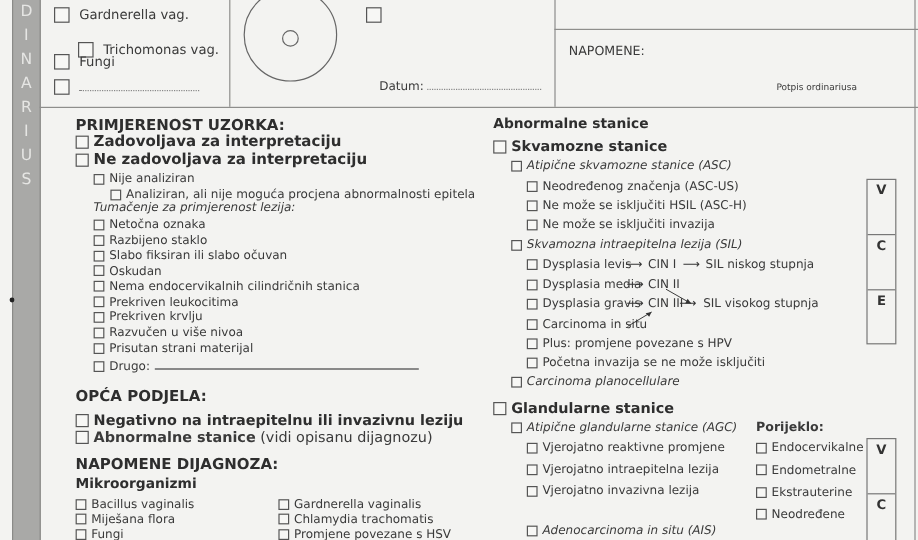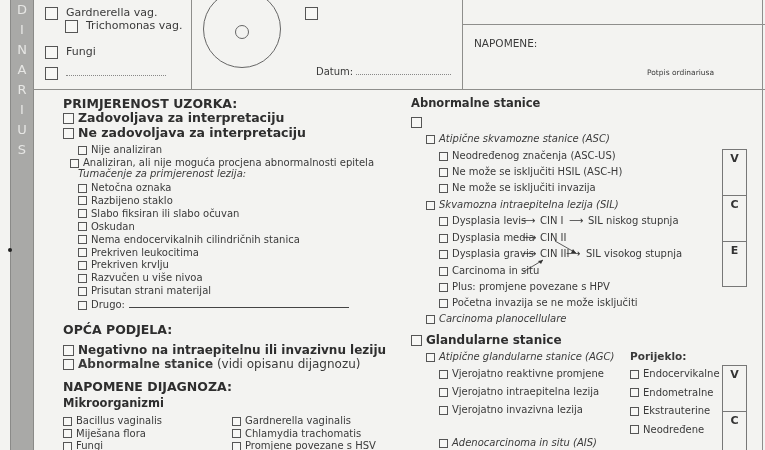--- a/index.html
+++ b/index.html
@@ -40,38 +40,38 @@
 </div>
 <div class="abs" style="left:8px;top:248px;width:4px;height:4px;border-radius:50%;background:#222;"></div>
 
 <div class="line" style="left:33px;top:89px;width:732px;height:1px;"></div>
 <div class="line" style="left:191px;top:0;width:1px;height:89px;"></div>
 <div class="line" style="left:462px;top:0;width:1px;height:89px;"></div>
 <div class="line" style="left:462px;top:24px;width:303px;height:1px;"></div>
 <div class="line" style="left:762px;top:0;width:1px;height:450px;"></div>
 
 <div class="t top-item" style="left:45px;top:6px;"><span class="cb cb-lg" style="margin-right:8px;"></span><span>Gardnerella vag.</span></div>
-<div class="t top-item" style="left:45px;top:19px;padding-left:20px;"><span class="cb cb-lg" style="margin-right:8px;"></span><span>Trichomonas vag.</span></div>
+<div class="t top-item" style="left:45px;top:35px;padding-left:20px;"><span class="cb cb-lg" style="margin-right:8px;"></span><span>Trichomonas vag.</span></div>
 <div class="t top-item" style="left:45px;top:45px;"><span class="cb cb-lg" style="margin-right:8px;"></span><span>Fungi</span></div>
 <div class="t top-item" style="left:45px;top:65px;"><span class="cb cb-lg" style="margin-right:8px;"></span><span class="dotted" style="width:100px;height:10px;"></span></div>
 
 <div class="abs" style="left:203px;top:-10px;width:76px;height:76px;border:1px solid #666;border-radius:50%;"></div>
 <div class="abs" style="left:235px;top:25px;width:12px;height:12px;border:1px solid #666;border-radius:50%;"></div>
 <div class="t top-item" style="left:305px;top:6px;"><span class="cb cb-lg" style="margin-right:10px;"></span></div>
 <div class="t" style="left:316px;top:66px;font-size:10px;"><span>Datum:</span> <span class="dotted" style="width:95px;height:8px;"></span></div>
 
 <div class="t" style="left:474px;top:37px;font-size:10.5px;">NAPOMENE:</div>
 <div class="t" style="left:647px;top:68px;font-size:7.5px;">Potpis ordinariusa</div>
 
 <div class="t h1" style="left:63px;top:96px;">PRIMJERENOST UZORKA:</div>
 <div class="t h2" style="left:63px;top:110px;"><span class="cb cb-md"></span><span>Zadovoljava za interpretaciju</span></div>
 <div class="t h2" style="left:63px;top:125px;"><span class="cb cb-md"></span><span>Ne zadovoljava za interpretaciju</span></div>
 
 <div class="t small" style="left:78px;top:144px;"><span class="cb cb-sm"></span><span>Nije analiziran</span></div>
-<div class="t small" style="left:70px;top:157px;"><span class="cb cb-sm"></span><span>Analiziran, ali nije moguća procjena abnormalnosti epitela</span></div>
+<div class="t small" style="left:92px;top:157px;"><span class="cb cb-sm"></span><span>Analiziran, ali nije moguća procjena abnormalnosti epitela</span></div>
 <div class="t small it" style="left:78px;top:168px;">Tumačenje za primjerenost lezija:</div>
 
 <div id="reasons">
     <div class="t small" style="left: 78px; top: 182px;"><span class="cb cb-sm"></span><span>Netočna oznaka</span></div>
     <div class="t small" style="left: 78px; top: 194.9px;"><span class="cb cb-sm"></span><span>Razbijeno staklo</span></div>
     <div class="t small" style="left: 78px; top: 207.8px;"><span class="cb cb-sm"></span><span>Slabo fiksiran ili slabo očuvan</span></div>
     <div class="t small" style="left: 78px; top: 220.7px;"><span class="cb cb-sm"></span><span>Oskudan</span></div>
     <div class="t small" style="left: 78px; top: 233.6px;"><span class="cb cb-sm"></span><span>Nema endocervikalnih cilindričnih stanica</span></div>
     <div class="t small" style="left: 78px; top: 246.5px;"><span class="cb cb-sm"></span><span>Prekriven leukocitima</span></div>
     <div class="t small" style="left: 78px; top: 259.4px;"><span class="cb cb-sm"></span><span>Prekriven krvlju</span></div>
@@ -89,21 +89,21 @@
 <div id="mikro">
     <div class="t small" style="left: 63px; top: 415px;"><span class="cb cb-sm"></span><span>Bacillus vaginalis</span></div>
     <div class="t small" style="left: 63px; top: 427.5px;"><span class="cb cb-sm"></span><span>Miješana flora</span></div>
     <div class="t small" style="left: 63px; top: 440px;"><span class="cb cb-sm"></span><span>Fungi</span></div>
     <div class="t small" style="left: 232px; top: 415px;"><span class="cb cb-sm"></span><span>Gardnerella vaginalis</span></div>
     <div class="t small" style="left: 232px; top: 427.5px;"><span class="cb cb-sm"></span><span>Chlamydia trachomatis</span></div>
     <div class="t small" style="left: 232px; top: 440px;"><span class="cb cb-sm"></span><span>Promjene povezane s HSV</span></div>
   </div>
 
 <div class="t h3" style="left:411px;top:96px;">Abnormalne stanice</div>
-<div class="t h3" style="left:411px;top:115px;font-size:12px;"><span class="cb cb-md"></span></div>
+<div class="t h3" style="left:411px;top:115px;font-size:12px;"><span class="cb cb-md"></span><span>Skvamozne stanice</span></div>
 <div class="t small it" style="left:426px;top:133px;"><span class="cb cb-sm"></span><span>Atipične skvamozne stanice (ASC)</span></div>
 <div id="asc-items">
     <div class="t small" style="left: 439px; top: 150px;"><span class="cb cb-sm"></span><span>Neodređenog značenja (ASC-US)</span></div>
     <div class="t small" style="left: 439px; top: 166px;"><span class="cb cb-sm"></span><span>Ne može se isključiti HSIL (ASC-H)</span></div>
     <div class="t small" style="left: 439px; top: 182px;"><span class="cb cb-sm"></span><span>Ne može se isključiti invazija</span></div>
   </div>
 
 <div class="t small it" style="left:426px;top:199px;"><span class="cb cb-sm"></span><span>Skvamozna intraepitelna lezija (SIL)</span></div>
 
 <div class="t small" style="left:439px;top:215px;"><span class="cb cb-sm"></span><span>Dysplasia levis</span></div>

